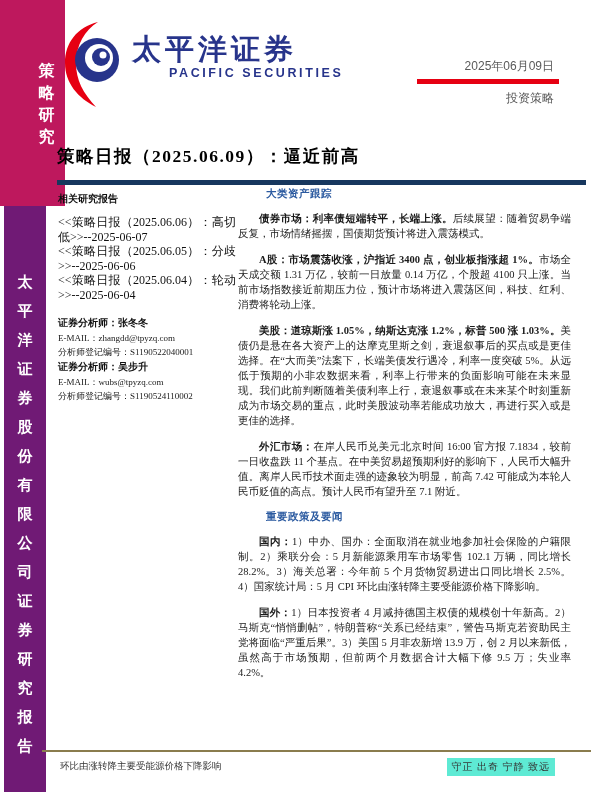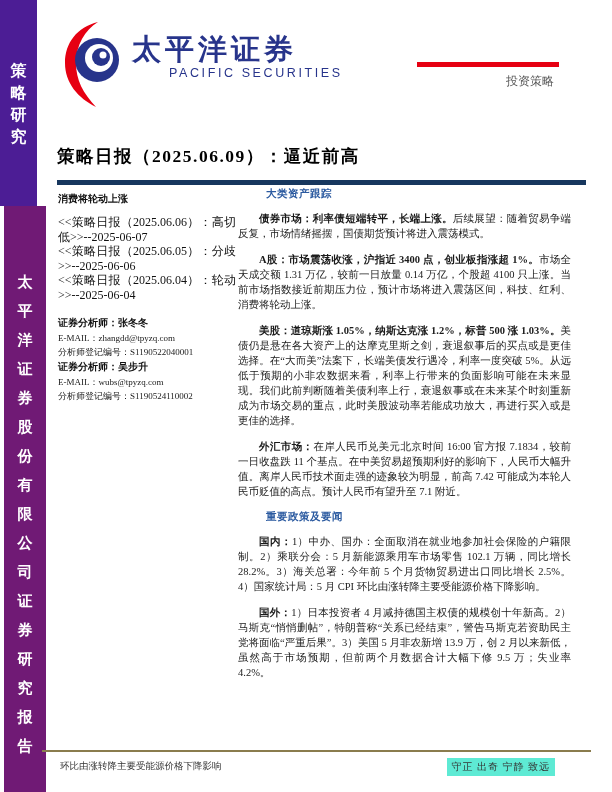--- a/index.html
+++ b/index.html
@@ -1,36 +1,36 @@
 <!DOCTYPE html>
 <html><head>
 <meta charset="utf-8">
 <style>
   html,body{margin:0;padding:0;}
   body{
     width:612px;height:792px;position:relative;background:#ffffff;overflow:hidden;
     font-family:"Liberation Serif","DejaVu Serif",serif;color:#111;
   }
   
-  .sidebar-top{position:absolute;left:0;top:0;width:37px;height:206px;background:#4c1d95;}
+  .sidebar-top{position:absolute;left:0;top:0;width:37px;height:206px;background:#be185d;padding-left:28px;}
   .sidebar-top-text{
     margin:60px auto 0;width:1em;font-size:16px;line-height:22px;font-weight:bold;
     color:#ffffff;word-break:break-all;text-align:center;
   }
   .sidebar-bottom{position:absolute;left:4px;top:206px;width:42px;height:586px;background:#701a75;}
   .sidebar-bottom-text{
     margin:62px auto 0;width:1em;font-size:15px;line-height:29px;font-weight:bold;
     color:#ffffff;word-break:break-all;text-align:center;
   }
   
   .logo{position:absolute;left:62px;top:20px;display:flex;align-items:flex-start;}
   .logo-mark{flex:0 0 auto;}
   .logo-text{margin-left:10px;margin-top:14px;}
   .logo-cn{font-size:29px;font-weight:bold;color:#27348b;letter-spacing:4px;line-height:30px;font-family:"Liberation Sans","DejaVu Sans",sans-serif;}
-  .logo-en{font-size:12.5px;font-weight:normal;color:#27348b;letter-spacing:2.6px;margin-top:2px;font-family:"Liberation Sans","DejaVu Sans",sans-serif;padding-left:37px;}
+  .logo-en{font-size:12.5px;font-weight:bold;color:#27348b;letter-spacing:2.6px;margin-top:2px;font-family:"Liberation Sans","DejaVu Sans",sans-serif;padding-left:37px;}
   .date-block{position:absolute;top:58px;right:53px;width:220px;text-align:right;font-family:"Liberation Sans","DejaVu Sans",sans-serif;}
   .date-text{font-size:12px;color:#595959;padding-right:5px;}
   .red-bar{width:142px;height:5px;background:#e60012;margin:4px 0 6px auto;}
   .category-text{font-size:12px;color:#595959;padding-right:5px;}
   
   .report-title{position:absolute;left:57px;top:144px;font-size:17.5px;font-weight:bold;color:#000;letter-spacing:1.5px;}
   .title-rule{position:absolute;left:57px;top:180px;width:529px;height:5px;background:#17375e;}
   
   .left-col{position:absolute;left:58px;top:192px;width:178px;}
   .related-header{font-size:10px;font-weight:bold;margin-bottom:9px;}
@@ -68,29 +68,30 @@
     <circle cx="39" cy="37" r="9" fill="#27348b"></circle>
     <circle cx="41" cy="35" r="3.5" fill="#ffffff"></circle>
   </svg>
   <div class="logo-text">
     <div class="logo-cn">太平洋证券</div>
     <div class="logo-en">PACIFIC SECURITIES</div>
   </div>
 </div>
 
 <div class="date-block">
+  <div class="date-text">2025年06月09日</div>
   <div class="red-bar"></div>
   <div class="category-text">投资策略</div>
 </div>
 
 <div class="report-title">策略日报（2025.06.09）：逼近前高</div>
 <div class="title-rule"></div>
 
 <div class="left-col">
-  <div class="related-header">消费将轮动上涨</div>
+  <div class="related-header">相关研究报告</div>
   <div class="report-item">&lt;&lt;策略日报（2025.06.06）：高切低&gt;&gt;--2025-06-07</div>
   <div class="report-item">&lt;&lt;策略日报（2025.06.05）：分歧&gt;&gt;--2025-06-06</div>
   <div class="report-item">&lt;&lt;策略日报（2025.06.04）：轮动&gt;&gt;--2025-06-04</div>
   <div class="analysts">
     <div class="analyst-role">证券分析师：张冬冬</div>
     <div class="analyst-meta">E-MAIL：zhangdd@tpyzq.com</div>
     <div class="analyst-meta">分析师登记编号：S1190522040001</div>
     <div class="analyst-role">证券分析师：吴步升</div>
     <div class="analyst-meta">E-MAIL：wubs@tpyzq.com</div>
     <div class="analyst-meta">分析师登记编号：S1190524110002</div>

